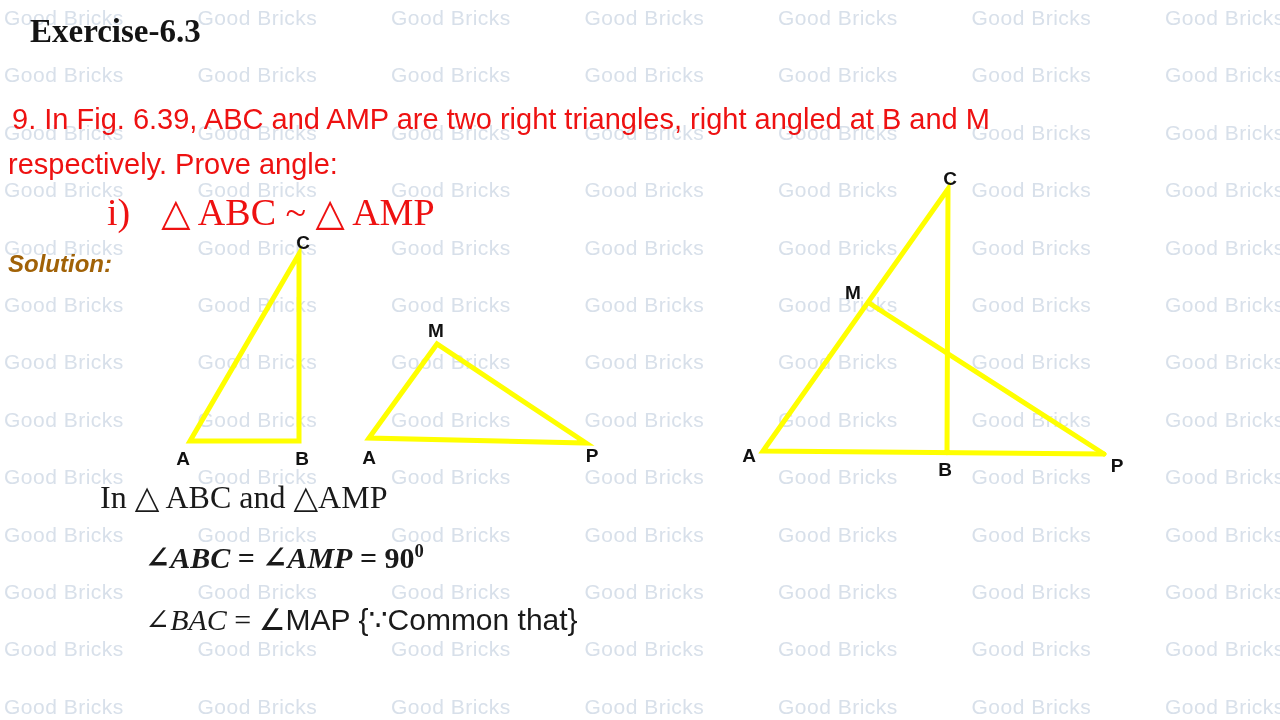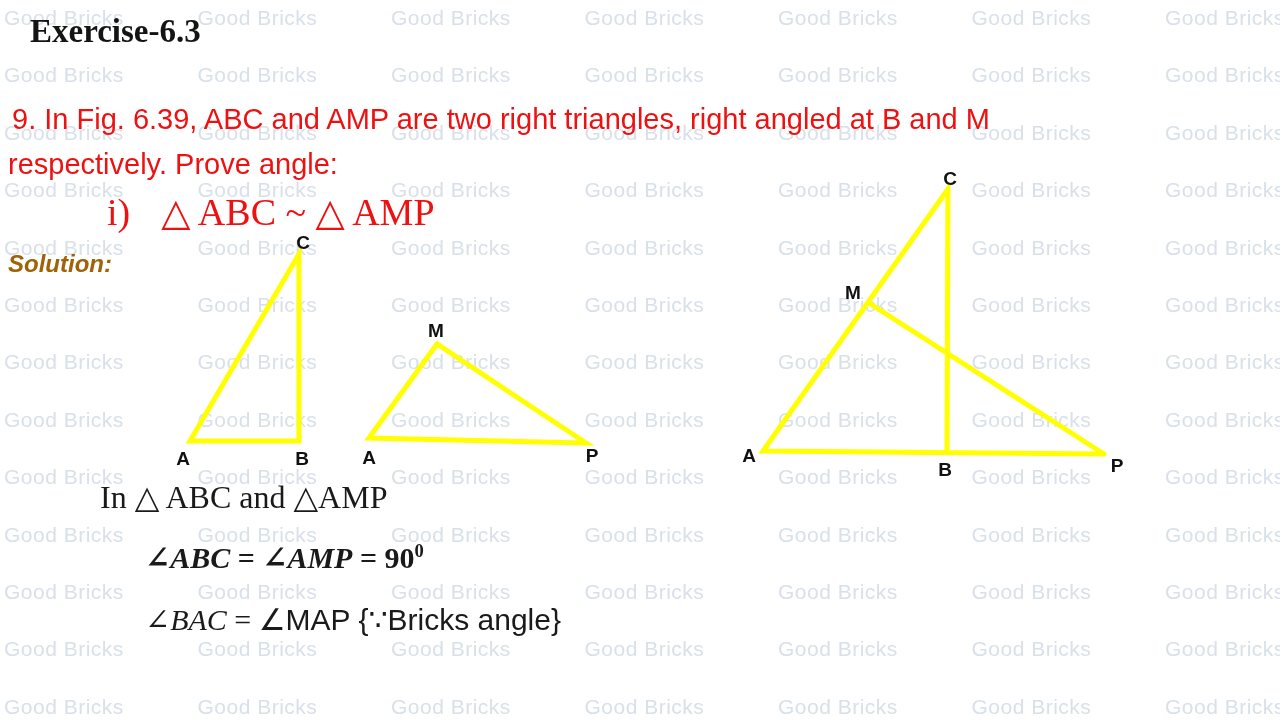--- a/index.html
+++ b/index.html
@@ -173,16 +173,16 @@
   <div class="vlabel" style="left:749px; top:456px;">A</div>
   <div class="vlabel" style="left:945px; top:470px;">B</div>
   <div class="vlabel" style="left:950px; top:179px;">C</div>
   <div class="vlabel" style="left:853px; top:293px;">M</div>
   <div class="vlabel" style="left:1117px; top:466px;">P</div>
 
   <div class="txt serif intro">In △ ABC and △AMP</div>
 
   <div class="txt eq eq1"><span class="mi">∠ABC</span><span class="plain"> = </span><span class="mi">∠AMP</span><span class="plain"> = 90</span><sup class="plain">0</sup></div>
 
-  <div class="txt eq eq2"><span class="mi">∠BAC</span><span class="plain"> = </span><span class="sans">∠MAP</span><span class="sans"> {∵Bricks angle}</span></div>
+  <div class="txt eq eq2"><span class="mi">∠BAC</span><span class="plain"> = </span><span class="sans">∠MAP</span><span class="sans"> {∵Common that}</span></div>
 
 
 </div>
 
 </body></html>

